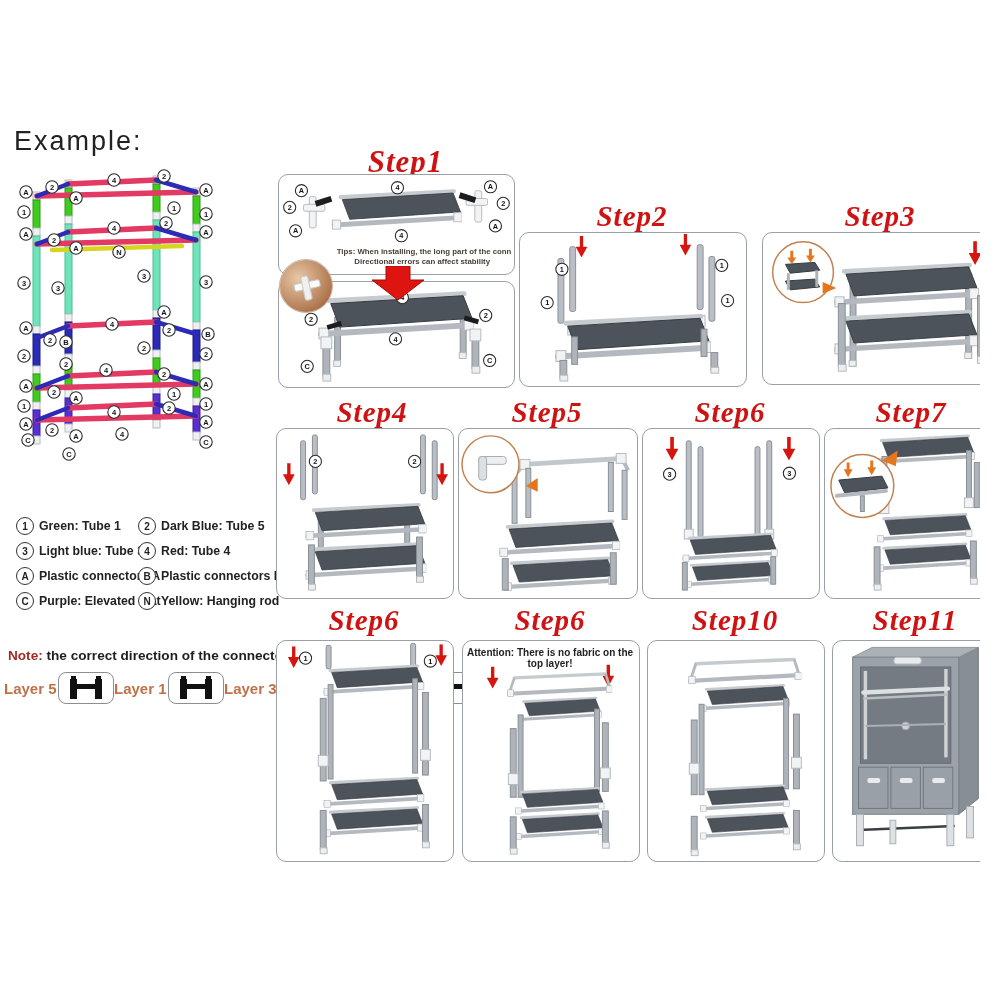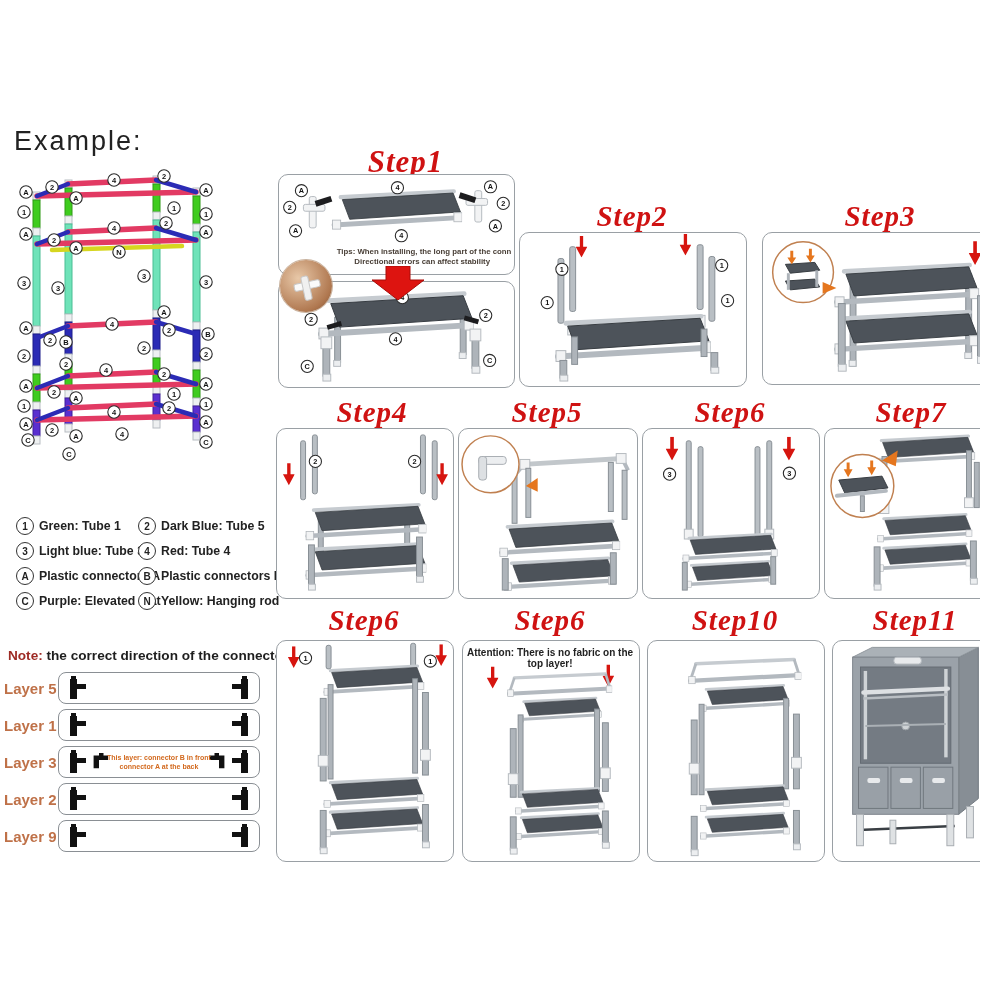--- a/index.html
+++ b/index.html
@@ -11,21 +11,21 @@
           color:#cf1212;text-align:center;letter-spacing:1px;}
   .t31{font-size:31px;} .t29{font-size:29px;}
   #example-title{left:14px;top:126px;font-size:27px;letter-spacing:2px;color:#222;}
   #warning{left:528px;top:156px;width:462px;font-size:13.4px;font-weight:bold;line-height:1.55;color:#1b1b1b;}
   #legend{left:16px;top:517px;display:grid;grid-template-columns:122px 150px;row-gap:7px;column-gap:0;}
   .leg-item{display:flex;align-items:center;gap:5px;font-size:12.3px;font-weight:600;color:#222;white-space:nowrap;}
   .csym{flex:0 0 auto;width:16px;height:16px;border:1.4px solid #333;border-radius:50%;
         display:flex;align-items:center;justify-content:center;font-size:10px;font-weight:bold;color:#222;background:#fff;}
   #note-head{left:8px;top:648px;font-size:13.6px;font-weight:bold;}
   #note-head .nlab{color:#9e2b25;margin-top:36px;}
-  #layers{left:4px;top:672px;width:256px;display:flex;flex-direction:column;gap:5px;}
+  #layers{left:4px;top:672px;width:256px;display:flex;flex-direction:row;}
   .layer-row{display:flex;align-items:center;height:32px;}
   .layer-name{width:54px;font-size:15px;color:#bf7148;font-weight:600;}
   .layer-box{flex:1;height:100%;border:1.3px solid #8a8f94;border-radius:8px;background:#fff;
              display:flex;align-items:center;justify-content:space-between;padding:0 7px;box-sizing:border-box;position:relative;}
   .l3note{position:absolute;left:50%;top:50%;transform:translate(-50%,-50%);width:110px;
           font-size:7px;line-height:1.3;color:#d2691e;text-align:center;font-weight:bold;}
   .attention{position:absolute;font-size:10px;font-weight:bold;color:#222;text-align:center;}
   svg{display:block;}
 </style>
 </head>

